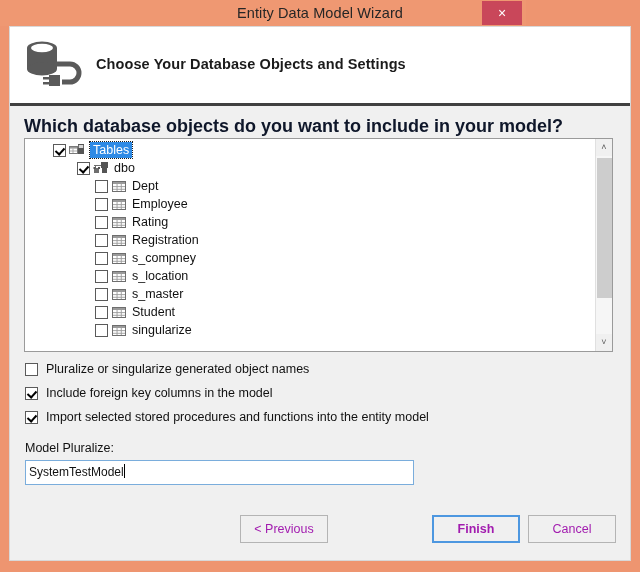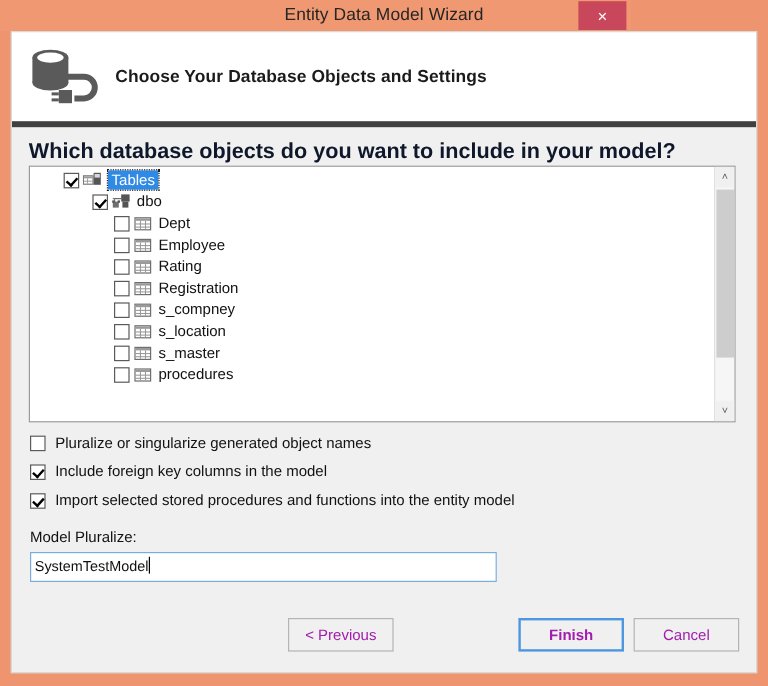--- a/index.html
+++ b/index.html
@@ -70,21 +70,21 @@
     box-sizing: border-box;
   }
 
   
   .header-band {
     position: absolute;
     left: 0; top: 0;
     width: 620px;
     height: 79px;
     background: #ffffff;
-    border-bottom: 5px solid #404040;
+    border-bottom: 3px solid #404040;
     box-sizing: border-box;
   }
   .header-icon {
     position: absolute;
     left: 12px;
     top: 12px;
     width: 62px;
     height: 56px;
   }
   .header-title {
@@ -441,21 +441,34 @@
               <span class="cb"></span>
               <svg class="node-icon" viewBox="0 0 16 14" width="16" height="14">
                 <rect x="1" y="2" width="14" height="11" fill="#6e6e6e"></rect>
                 <rect x="2" y="3" width="12" height="9" fill="#ffffff"></rect>
                 <rect x="2" y="3" width="12" height="2" fill="#9a9a9a"></rect>
                 <rect x="5.6" y="5" width="0.9" height="7" fill="#9a9a9a"></rect>
                 <rect x="9.8" y="5" width="0.9" height="7" fill="#9a9a9a"></rect>
                 <rect x="2" y="7.2" width="12" height="0.9" fill="#9a9a9a"></rect>
                 <rect x="2" y="9.8" width="12" height="0.9" fill="#9a9a9a"></rect>
               </svg>
-              <span class="node-label">procedures</span>
+              <span class="node-label">Student</span>
+            </div>
+            <div class="tree-row lvl2">
+              <span class="cb"></span>
+              <svg class="node-icon" viewBox="0 0 16 14" width="16" height="14">
+                <rect x="1" y="2" width="14" height="11" fill="#6e6e6e"></rect>
+                <rect x="2" y="3" width="12" height="9" fill="#ffffff"></rect>
+                <rect x="2" y="3" width="12" height="2" fill="#9a9a9a"></rect>
+                <rect x="5.6" y="5" width="0.9" height="7" fill="#9a9a9a"></rect>
+                <rect x="9.8" y="5" width="0.9" height="7" fill="#9a9a9a"></rect>
+                <rect x="2" y="7.2" width="12" height="0.9" fill="#9a9a9a"></rect>
+                <rect x="2" y="9.8" width="12" height="0.9" fill="#9a9a9a"></rect>
+              </svg>
+              <span class="node-label">singularize</span>
             </div>
           </div>
         <div class="scrollbar">
           <div class="sb-arrow up">˄</div>
           <div class="sb-thumb"></div>
           <div class="sb-arrow down">˅</div>
         </div>
       </div>
 
       <div class="option-row o0">

